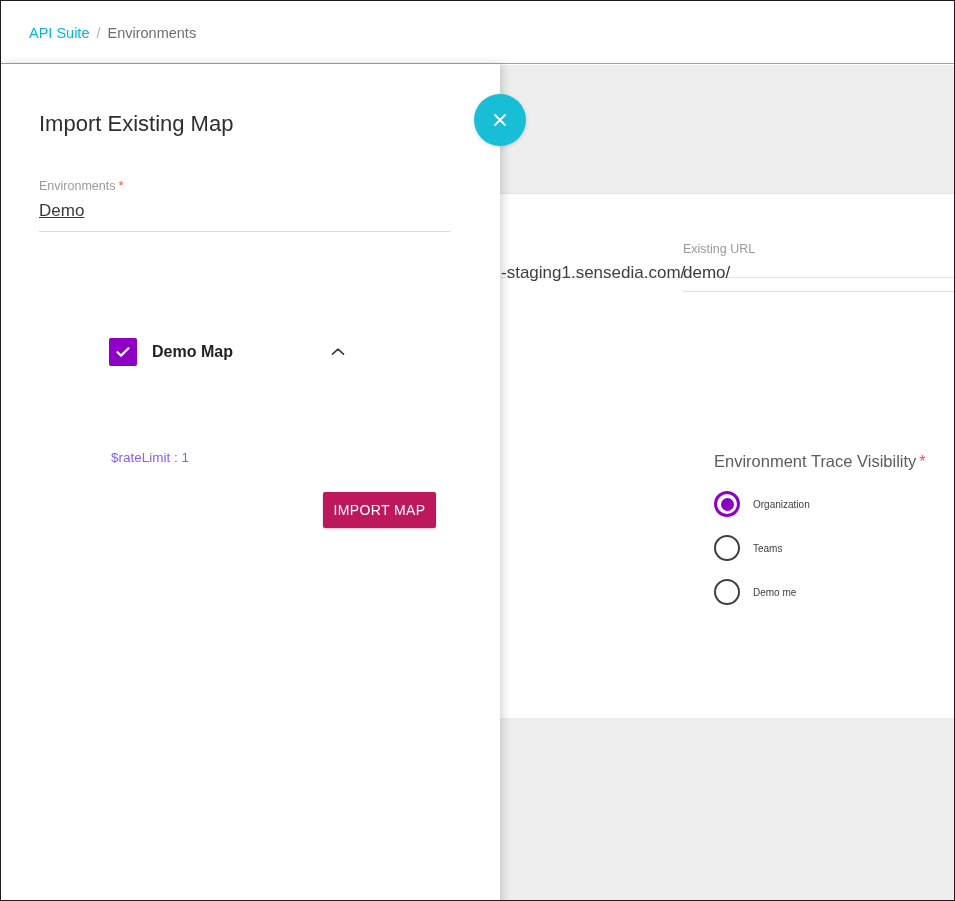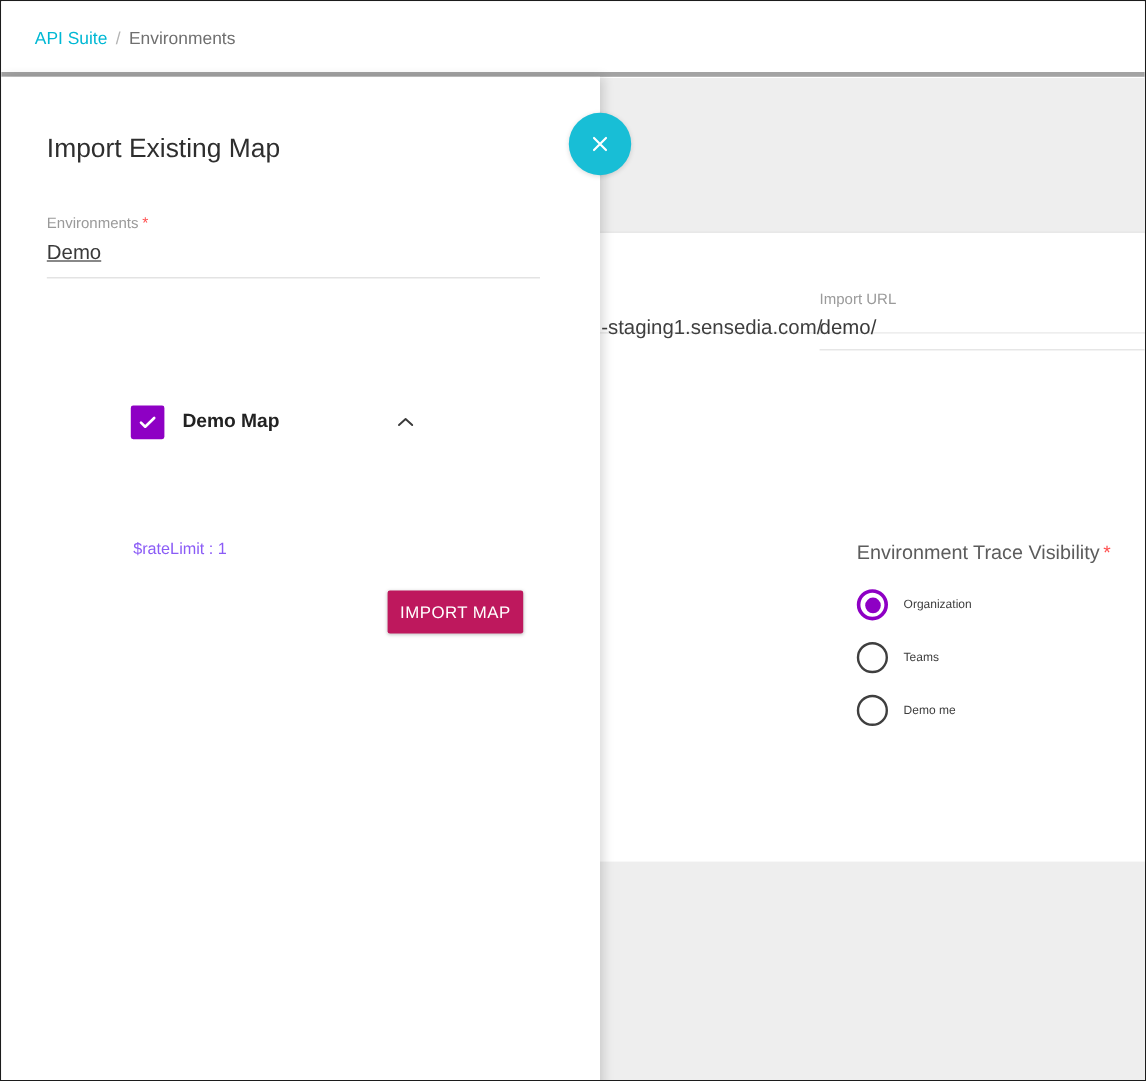--- a/index.html
+++ b/index.html
@@ -26,21 +26,21 @@
     position: absolute;
     inset: 0;
     background: #ffffff;
   }
   .topbar {
     position: absolute;
     left: 0; top: 0;
     width: 953px;
     height: 63px;
     background: #ffffff;
-    border-bottom: 4px solid #a3a3a3;
+    border-bottom: 1px solid #a3a3a3;
     box-sizing: border-box;
     text-decoration: underline;
   }
   .breadcrumb {
     position: absolute;
     left: 28px;
     top: 23px;
     font-size: 14.5px;
     line-height: 18px;
     white-space: nowrap;
@@ -312,21 +312,21 @@
   <div class="bg-layer">
 
     <div class="content-area">
       <div class="panel-white-1"></div>
       <div class="panel-white-2"></div>
     </div>
 
     <div class="url-prefix">-staging1.sensedia.com/</div>
 
     <div class="inbound-block">
-      <div class="inbound-label">Import URL</div>
+      <div class="inbound-label">Existing URL</div>
       <div class="inbound-row">
         <span class="inbound-value">demo/</span>
       </div>
     </div>
     <div class="inbound-underline"></div>
 
     <div class="trace-block">
       <div class="trace-title">
         <span>Environment Trace Visibility</span><span class="req-star">*</span>
       </div>

